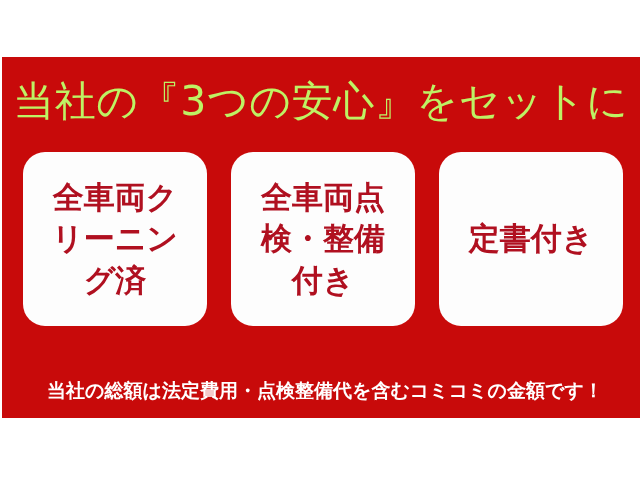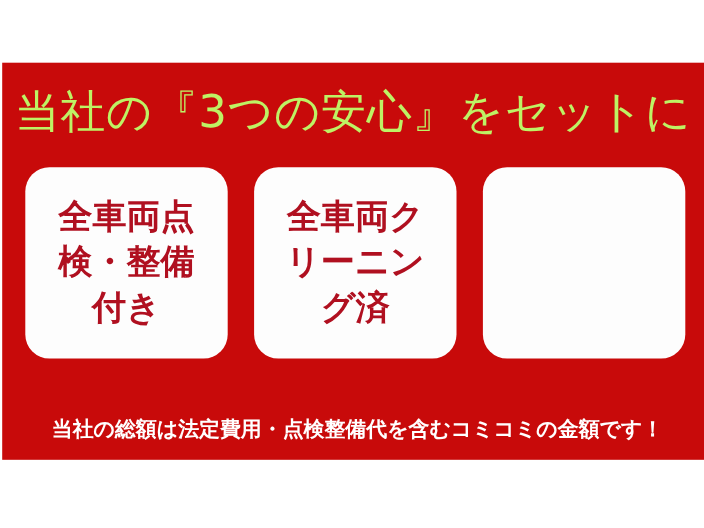--- a/index.html
+++ b/index.html
@@ -111,32 +111,33 @@
 
 <div class="banner">
 
   <div class="red-panel">
 
     <div class="headline">当社の『3つの安心』をセットに</div>
 
     <div class="card-row">
 
       <div class="card">
+        <div class="card-line">全車両ク</div>
+        <div class="card-line">リーニン</div>
+        <div class="card-line">グ済</div>
+      </div>
+
+      <div class="card">
         <div class="card-line">全車両点</div>
         <div class="card-line">検・整備</div>
         <div class="card-line">付き</div>
       </div>
 
       <div class="card">
-        <div class="card-line">全車両ク</div>
-        <div class="card-line">リーニン</div>
-        <div class="card-line">グ済</div>
-      </div>
-
-      <div class="card">
+        <div class="card-line">定書付き</div>
       </div>
 
     </div>
 
     <div class="footer-text">当社の総額は法定費用・点検整備代を含むコミコミの金額です！</div>
 
   </div>
 
 </div>
 

